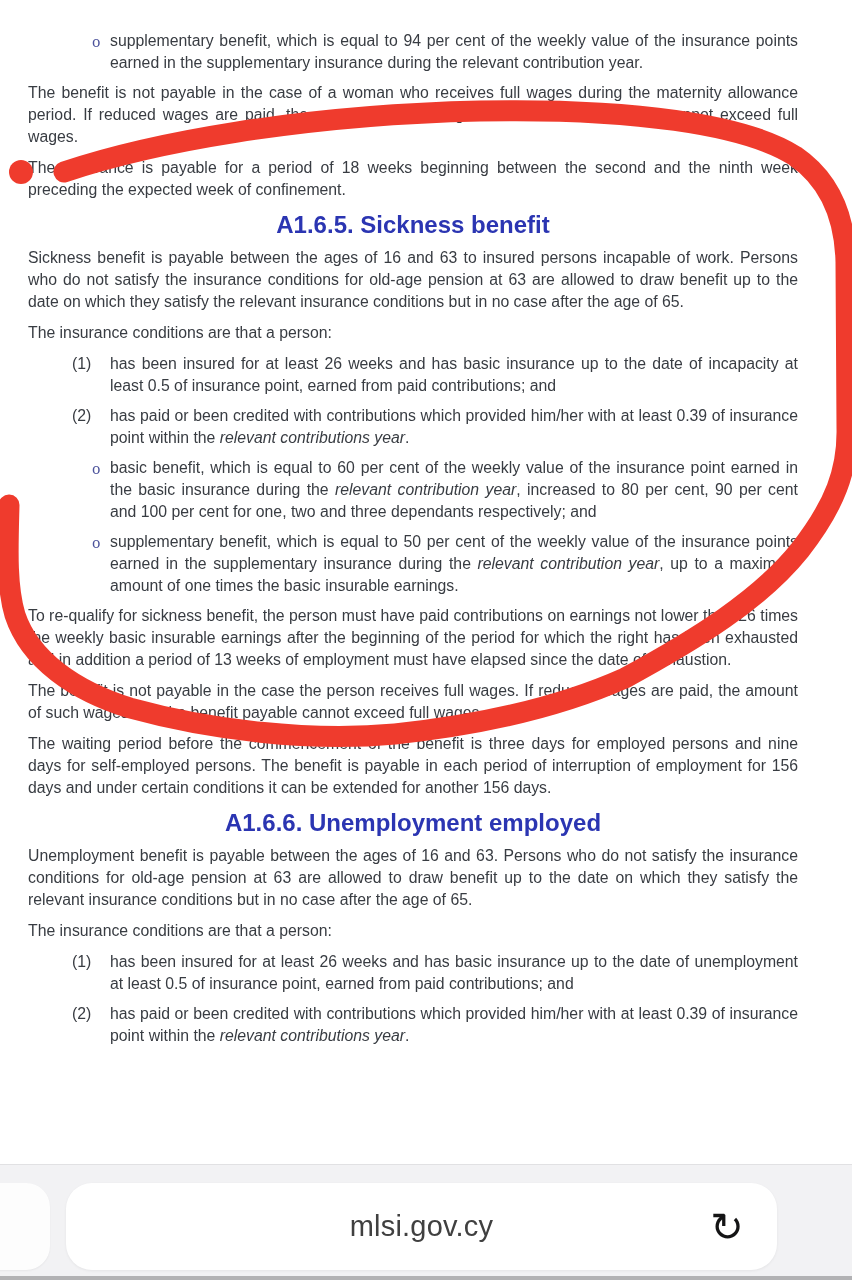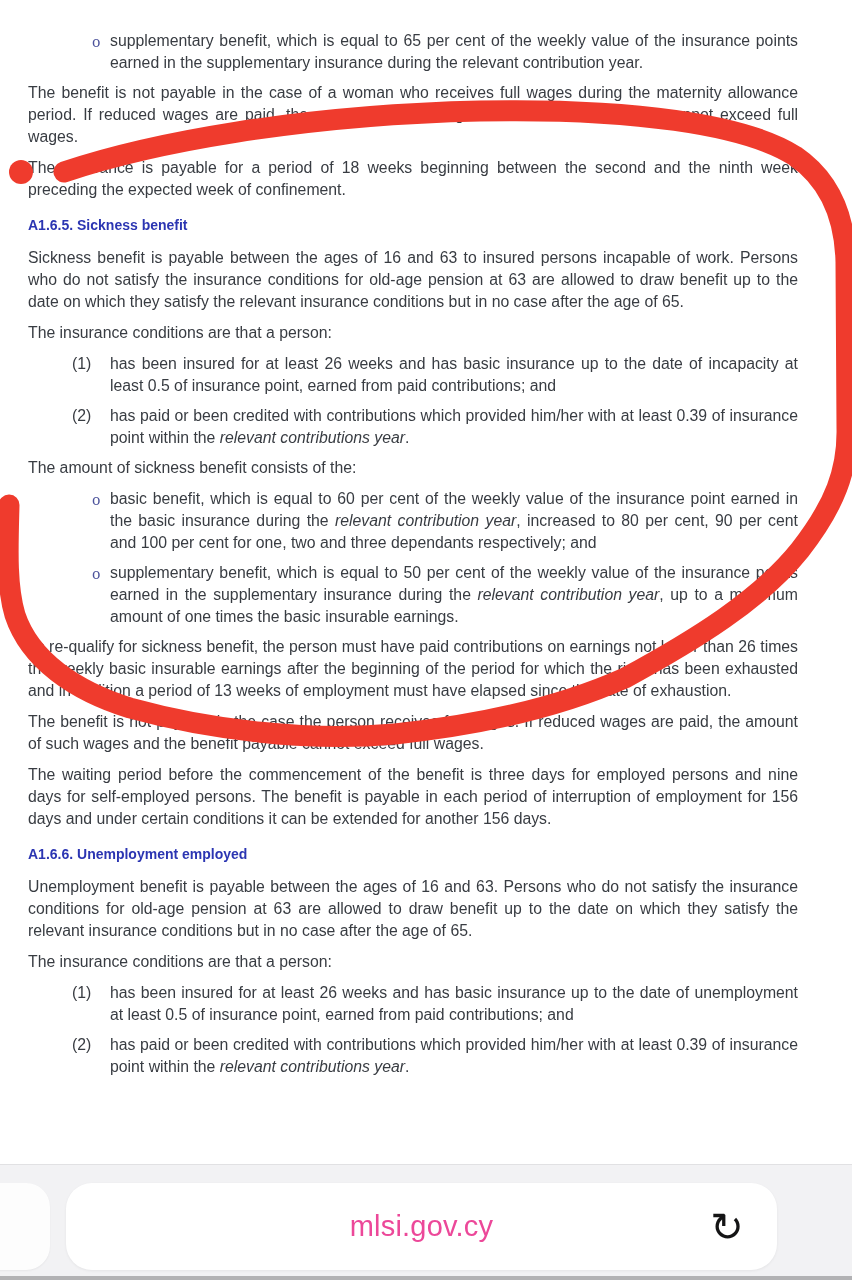--- a/index.html
+++ b/index.html
@@ -8,21 +8,21 @@
     font-family:"Liberation Sans","DejaVu Sans",sans-serif;
     color:#383c42;
   }
   .content{
     position:absolute;top:30px;left:28px;width:770px;
     font-size:15.8px;line-height:22px;text-align:justify;
   }
   .p{margin:0 0 9px 0;}
   .h2{
     margin:12px 0 10px 0;
-    font-size:14px;line-height:24px;font-weight:bold;color:#2b35b2;text-align:left;
+    font-size:24px;line-height:24px;font-weight:bold;color:#2b35b2;text-align:center;
   }
   .li{position:relative;padding-left:82px;margin:0 0 8px 0;}
   .li .marker{position:absolute;text-align:left;}
   .li.num .marker{left:44px;top:0;color:#383c42;}
   .li.bullet .marker{
     left:64px;top:1px;color:#4d549c;font-size:14px;
     font-family:"DejaVu Serif",serif;
   }
   .litext i{}
   
@@ -35,42 +35,42 @@
   .tab-stub{
     position:absolute;left:-30px;top:18px;width:80px;height:87px;
     background:#fdfdfd;border-radius:24px;box-shadow:0 1px 2px rgba(0,0,0,0.05);
   }
   .urlbar{
     position:absolute;left:66px;top:18px;width:711px;height:87px;
     background:#ffffff;border-radius:26px;box-shadow:0 1px 3px rgba(0,0,0,0.06);
     display:flex;align-items:center;justify-content:center;
   }
   .url-text{
-    font-size:29px;color:#ec4899;letter-spacing:0.2px;
+    font-size:29px;color:#404040;letter-spacing:0.2px;
   }
   .reload-btn{
     position:absolute;right:26px;top:50%;transform:translateY(-50%);
     width:48px;height:48px;border:none;background:transparent;padding:0;cursor:pointer;
     display:flex;align-items:center;justify-content:center;
   }
   .reload-glyph{
     font-family:"DejaVu Sans",sans-serif;font-size:40px;line-height:1;color:#141415;
   }
   .bottom-strip{
     position:absolute;left:0;right:0;bottom:0;height:4px;background:#b2b2b4;
   }
 </style>
 </head>
 <body>
 
 <div class="content">
 
   <div class="li bullet">
     <span class="marker">o</span>
-    <span class="litext"><span>supplementary benefit, which is equal to 65 per cent of the weekly value of the insurance points earned in the supplementary insurance during the relevant contribution year.</span><i></i><span></span></span>
+    <span class="litext"><span>supplementary benefit, which is equal to 94 per cent of the weekly value of the insurance points earned in the supplementary insurance during the relevant contribution year.</span><i></i><span></span></span>
   </div>
 
   <div class="p"><span>The benefit is not payable in the case of a woman who receives full wages during the maternity allowance period. If reduced wages are paid, the amount of such wages and the benefit payable cannot exceed full wages.</span></div>
 
   <div class="p"><span>The allowance is payable for a period of 18 weeks beginning between the second and the ninth week preceding the expected week of confinement.</span></div>
 
   <div class="h2"><span>A1.6.5. Sickness benefit</span></div>
 
   <div class="p"><span>Sickness benefit is payable between the ages of 16 and 63 to insured persons incapable of work. Persons who do not satisfy the insurance conditions for old-age pension at 63 are allowed to draw benefit up to the date on which they satisfy the relevant insurance conditions but in no case after the age of 65.</span></div>
 
@@ -79,21 +79,20 @@
   <div class="li num">
     <span class="marker">(1)</span>
     <span class="litext"><span>has been insured for at least 26 weeks and has basic insurance up to the date of incapacity at least 0.5 of insurance point, earned from paid contributions; and</span></span>
   </div>
 
   <div class="li num">
     <span class="marker">(2)</span>
     <span class="litext"><span>has paid or been credited with contributions which provided him/her with at least 0.39 of insurance point within the </span><i>relevant contributions year</i><span>.</span></span>
   </div>
 
-  <div class="p"><span>The amount of sickness benefit consists of the:</span></div>
 
   <div class="li bullet">
     <span class="marker">o</span>
     <span class="litext"><span>basic benefit, which is equal to 60 per cent of the weekly value of the insurance point earned in the basic insurance during the </span><i>relevant contribution year</i><span>, increased to 80 per cent, 90 per cent and 100 per cent for one, two and three dependants respectively; and</span></span>
   </div>
 
   <div class="li bullet">
     <span class="marker">o</span>
     <span class="litext"><span>supplementary benefit, which is equal to 50 per cent of the weekly value of the insurance points earned in the supplementary insurance during the </span><i>relevant contribution year</i><span>, up to a maximum amount of one times the basic insurable earnings.</span></span>
   </div>

